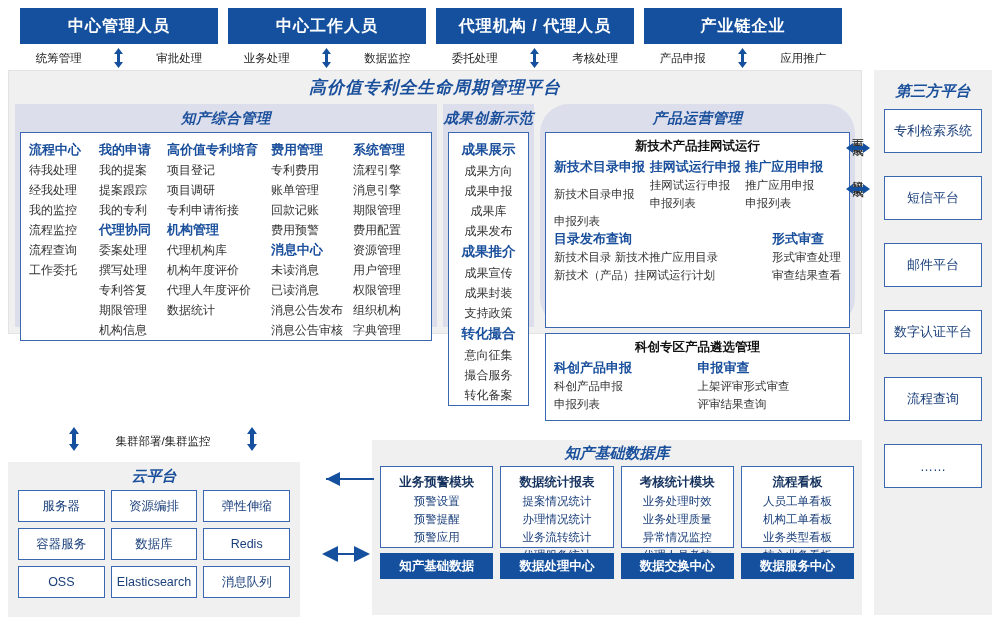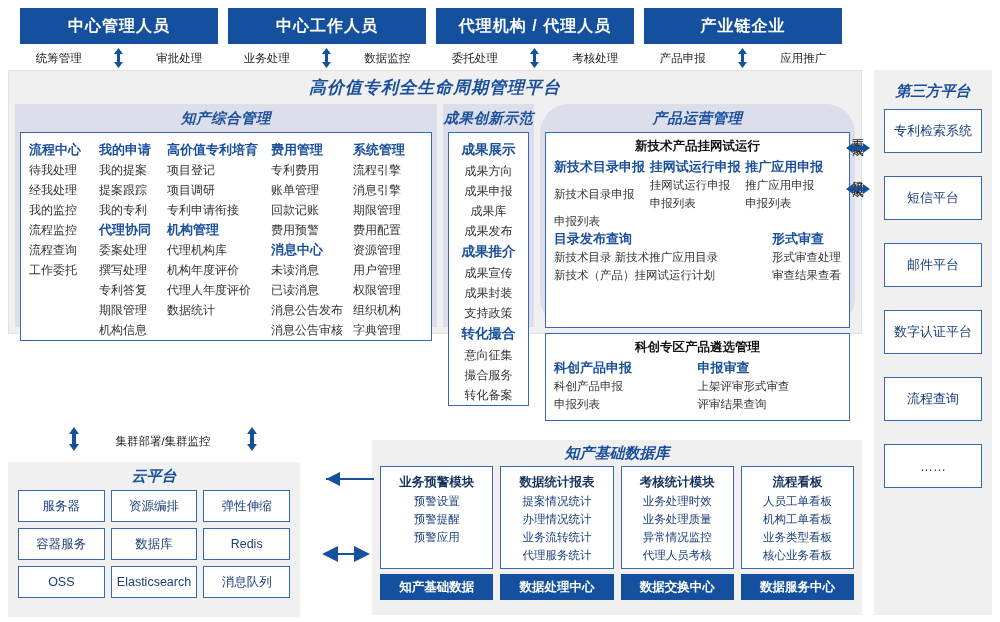--- a/index.html
+++ b/index.html
@@ -95,21 +95,21 @@
   .cloud-title { text-align:center; font-size: 15px; font-weight: bold; font-style: italic; color: #1a4f9c; padding: 5px 0 4px; }
   .cloud-grid { display: grid; grid-template-columns: repeat(3, 1fr); gap: 6px; padding: 0 10px 10px; }
   .cloud-cell { height: 32px; border: 1.5px solid #3a68b0; background: #fff; color: #1a3f7a;
                 font-size: 12.5px; display: flex; align-items: center; justify-content: center; }
 
   
   .db { position: absolute; left: 372px; top: 440px; width: 490px; height: 175px; background: #f0f0f0; }
   .db-title { text-align:center; font-size: 15px; font-weight: bold; font-style: italic; color: #1a4f9c; padding: 4px 0 3px; }
   .db-cols { display: flex; gap: 7px; padding: 0 8px; }
   .db-col { flex: 1 1 0; display: flex; flex-direction: column; gap: 5px; }
-  .db-card { background: #fff; border: 1.5px solid #3a68b0; height: 103px; padding: 5px 0 0; text-align: center; }
+  .db-card { background: #fff; border: 1.5px solid #3a68b0; height: 82px; padding: 5px 0 0; text-align: center; }
   .db-hd { font-size: 12.5px; font-weight: bold; color: #15325e; line-height: 20px; }
   .db-it { font-size: 11.5px; color: #1a3f7a; line-height: 18px; }
   .db-foot { background: #14509e; color: #fff; font-size: 12.5px; font-weight: bold; height: 26px;
              display: flex; align-items: center; justify-content: center; }
 
   
   .conn { position: absolute; }
 </style>
 </head>
 <body>

